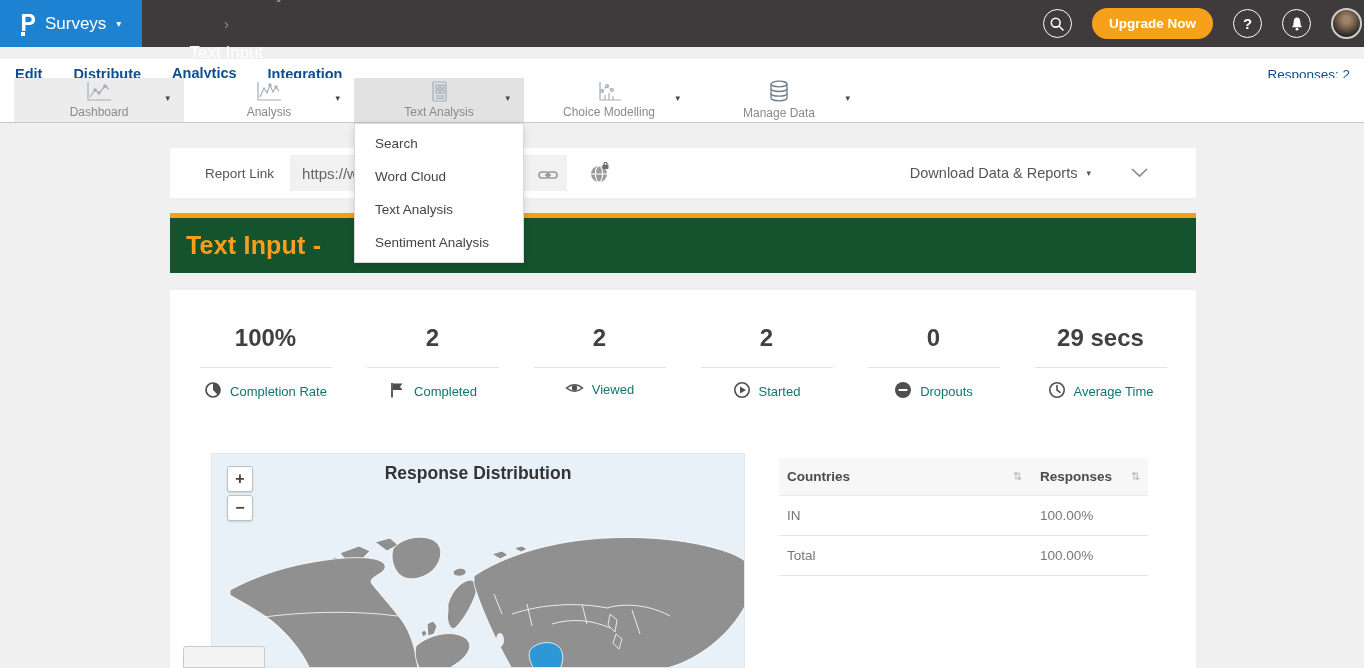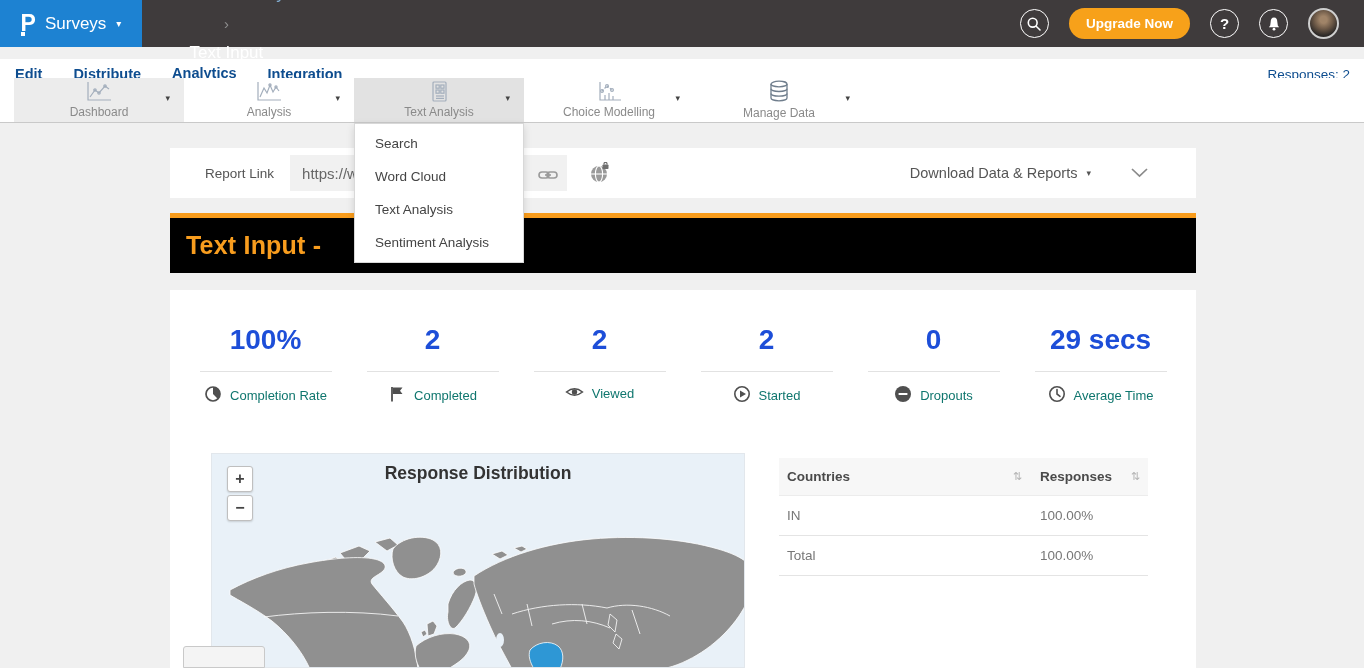--- a/index.html
+++ b/index.html
@@ -13,21 +13,21 @@
   .topbar { position:absolute; top:0; left:0; width:1364px; height:47px; background:#3f3b3c; display:flex; align-items:center; }
   .logo { width:142px; height:47px; background:#1d82d2; display:flex; align-items:center; justify-content:center; gap:9px; color:#fff; flex-shrink:0; }
   .logo-p { font-weight:bold; font-size:23px; position:relative; line-height:1; }
   .logo-p .dot { position:absolute; left:0px; bottom:-1px; width:4px; height:4px; background:#fff; }
   .logo-product { font-size:17px; }
   .logo-caret { font-size:10px; margin-left:1px; }
   .crumbs { margin-left:26px; font-size:17px; display:flex; gap:11px; align-items:center;flex-direction:column; }
   .crumb-parent { color:#7fa9cc; }
   .crumb-sep { color:#8f8f8f; font-size:15px; }
   .crumb-cur { color:#fff; }
-  .top-actions { margin-left:auto; display:flex; align-items:center; gap:20px; padding-right:25px;justify-content:space-between; }
+  .top-actions { margin-left:auto; display:flex; align-items:center; gap:20px; padding-right:2px;justify-content:space-between; }
   .icon-circle { width:29px; height:29px; border:1.5px solid #fff; border-radius:50%; display:flex; align-items:center; justify-content:center; color:#fff; font-weight:bold; font-size:15px; }
   .upgrade { background:#f7a11a; color:#fff; font-weight:bold; font-size:13.5px; padding:8px 17px; border-radius:16px; border:none; font-family:inherit; }
   .avatar { width:31px; height:31px; border-radius:50%; border:2px solid #cfcfcf;
     background:radial-gradient(circle at 50% 36%, #a08468 16%, #6e5a48 42%, #2e2a28 72%); }
   
   .subnav { position:absolute; top:59px; left:0; width:1364px; height:31px; background:#fff; display:flex; align-items:center; padding:0 14px; gap:29px; border-bottom:1px solid #ededed; }
   .subnav-item { font-size:14.5px; font-weight:bold; color:#0e4d8f; padding:3px 1px; }
   .subnav-item.active { border-bottom:2px solid #58a6d8; }
   .responses { margin-left:auto; font-size:13.5px; color:#0e4d8f; }
   
@@ -47,27 +47,27 @@
   .report-label { margin-left:35px; font-size:13.5px; color:#555; }
   .url-wrap { margin-left:16px; width:277px; height:36px; background:#f1f1f1; position:relative; display:flex; align-items:center; }
   .url-input { background:transparent; border:none; outline:none; width:100%; padding:0 36px 0 12px; font-size:15px; color:#666; font-family:inherit; }
   .link-icon { position:absolute; right:9px; top:12px; }
   .globe-wrap { margin-left:22px; display:flex; }
   .dl-group { margin-left:auto; display:flex; align-items:center; margin-right:48px; gap:40px; }
   .dl-label { font-size:14.5px; color:#555; display:flex; gap:9px; align-items:center; }
   .dl-caret { font-size:9px; color:#555; }
   
   .orange-bar { position:absolute; left:170px; top:213px; width:1026px; height:5px; background:#f89c1c; }
-  .title-card { position:absolute; left:170px; top:218px; width:1026px; height:55px; background:#000000; display:flex; align-items:center; }
+  .title-card { position:absolute; left:170px; top:218px; width:1026px; height:55px; background:#14532d; display:flex; align-items:center; }
   .q-title { margin-left:16px; font-size:25px; font-weight:bold; color:#f89d1e; letter-spacing:.2px; }
   
   .main-card { position:absolute; left:170px; top:290px; width:1026px; height:378px; background:#fff; }
   .stats-row { display:flex; padding:34px 12px 0; }
   .stat { flex:1; text-align:center; }
-  .stat-value { font-size:28px; font-weight:bold; color:#1d4ed8; }
+  .stat-value { font-size:24px; font-weight:bold; color:#404040; }
   .stat-div { width:132px; border:none; border-top:1px solid #e2e2e2; margin:15px auto 13px; }
   .stat-label { display:flex; align-items:center; justify-content:center; gap:8px; font-size:13px; color:#0f766e; }
   .stat-label svg { flex-shrink:0; }
   
   .map-box { position:absolute; left:41px; top:163px; width:534px; height:215px; background:#e9f1f8; border:1px solid #e2e7ec; overflow:hidden; }
   .map-title { position:absolute; top:9px; left:0; right:0; text-align:center; font-size:17.5px; font-weight:bold; color:#333; }
   .zoom-ctrl { position:absolute; left:15px; top:12px; display:flex; flex-direction:column; gap:3px; z-index:4; }
   .zoom-btn { width:26px; height:26px; background:#fff; border:1px solid #bfbfbf; border-radius:3px; font-size:16px; font-weight:bold; color:#444; display:flex; align-items:center; justify-content:center; box-shadow:0 1px 2px rgba(0,0,0,.14); padding:0; font-family:inherit; }
   .map-svg { position:absolute; left:0; top:0; }
   

